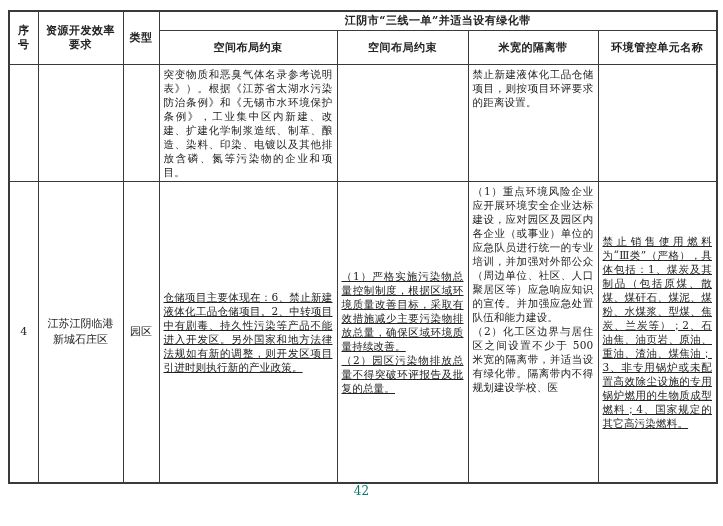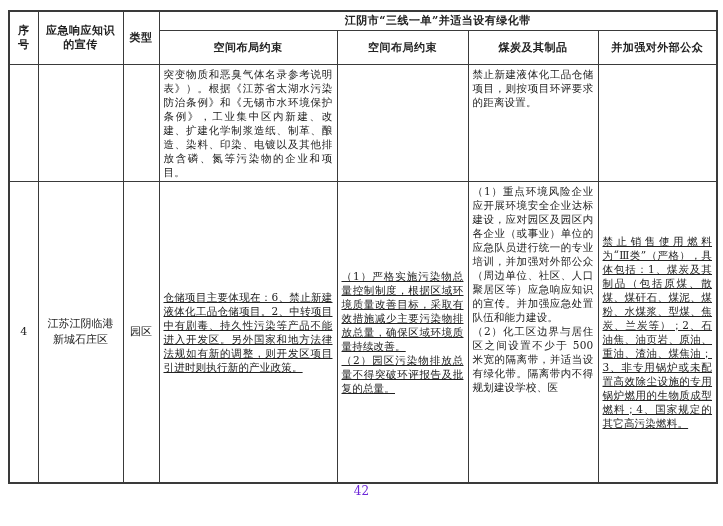--- a/index.html
+++ b/index.html
@@ -45,21 +45,21 @@
   }
   .pre { white-space:pre-wrap; }
   .top { vertical-align:top; }
   .mid { vertical-align:middle;text-decoration:underline; }
   .ctr { text-align:center; vertical-align:middle; font-size:11px; line-height:16px; }
   .page-number {
     position:absolute;
     left:0; right:0; top:484px;
     text-align:center;
     font-size:12px;
-    color:#6d28d9;
+    color:#0f766e;
   }
 </style>
 </head>
 <body>
 
 <div class="page">
 
   <table class="grid">
     <colgroup>
       <col style="width:29px">
@@ -67,30 +67,30 @@
       <col style="width:36px">
       <col style="width:178px">
       <col style="width:131px">
       <col style="width:130px">
       <col style="width:119px">
     </colgroup>
 
     <tbody>
         <tr class="title-row">
       <td class="hdr" rowspan="2">序号</td>
-      <td class="hdr" rowspan="2">应急响应知识的宣传</td>
+      <td class="hdr" rowspan="2">资源开发效率要求</td>
       <td class="hdr" rowspan="2">类型</td>
       <td class="hdr" colspan="4">江阴市“三线一单”并适当设有绿化带</td>
     </tr>
 
     <tr class="sub-row">
       <td class="hdr">空间布局约束</td>
       <td class="hdr">空间布局约束</td>
-      <td class="hdr">煤炭及其制品</td>
-      <td class="hdr">并加强对外部公众</td>
+      <td class="hdr">米宽的隔离带</td>
+      <td class="hdr">环境管控单元名称</td>
     </tr>
 
     <tr class="row-cont">
       <td class="ctr"></td>
       <td class="ctr"></td>
       <td class="ctr"></td>
       <td class="txt top">突变物质和恶臭气体名录参考说明表》）。根据《江苏省太湖水污染防治条例》和《无锡市水环境保护条例》，工业集中区内新建、改建、扩建化学制浆造纸、制革、酿造、染料、印染、电镀以及其他排放含磷、氮等污染物的企业和项目。</td>
       <td class="txt top"></td>
       <td class="txt top">禁止新建液体化工品仓储项目，则按项目环评要求的距离设置。</td>
       <td class="txt top"></td>

